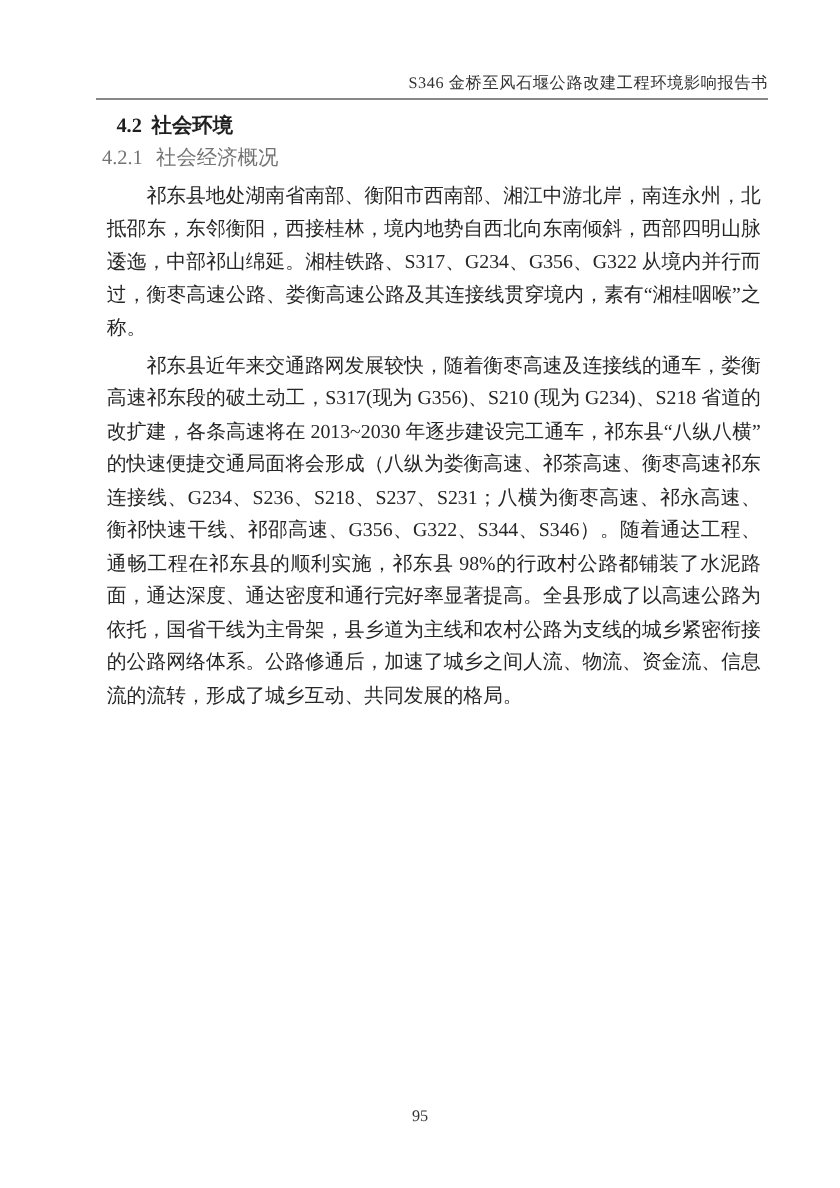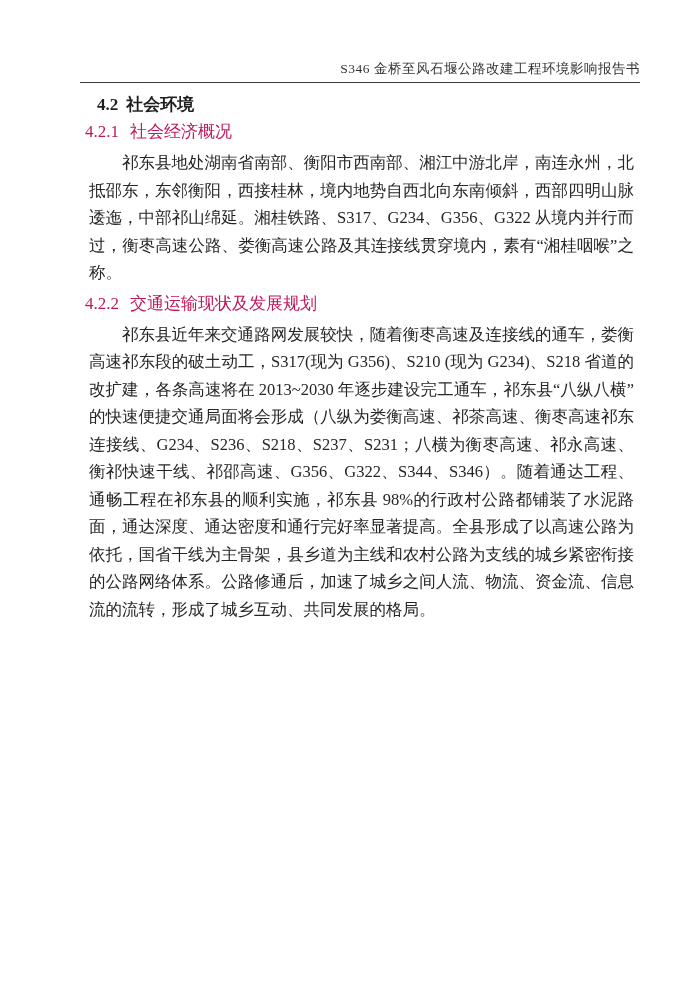--- a/index.html
+++ b/index.html
@@ -49,21 +49,21 @@
     font-weight: bold;
     margin: 0 0 1px 12px;
     color: #1e1e1e;
   }
   .heading-1 .sec-title { margin-left: 8px; }
   .heading-2 {
     font-size: 17px;
     line-height: 26px;
     font-weight: normal;
     margin: 0 0 1px 0;
-    color: #be185d;
+    color: #737373;
   }
   .heading-2 .sec-title { margin-left: 11px; }
   .heading-2.spaced { margin-top: 3px; }
   .para {
     margin: 4px;
     font-size: 16.5px;
     line-height: 27.5px;
     text-align: justify;
     text-indent: 2em;
     word-break: break-all;
@@ -92,21 +92,21 @@
   <div class="content">
 
     <h2 class="heading-1"><span class="sec-num">4.2</span><span class="sec-title">社会环境</span></h2>
 
     <h3 class="heading-2"><span class="sec-num">4.2.1</span><span class="sec-title">社会经济概况</span></h3>
 
     <p class="para">祁东县地处湖南省南部、衡阳市西南部、湘江中游北岸，南连永州，北抵邵东，东邻衡阳，西接桂林，境内地势自西北向东南倾斜，西部四明山脉逶迤，中部祁山绵延。湘桂铁路、S317、G234、G356、G322 从境内并行而过，衡枣高速公路、娄衡高速公路及其连接线贯穿境内，素有“湘桂咽喉”之称。</p>
 
 
 
-    <h3 class="heading-2 spaced"><span class="sec-num">4.2.2</span><span class="sec-title">交通运输现状及发展规划</span></h3>
 
 
     <p class="para">祁东县近年来交通路网发展较快，随着衡枣高速及连接线的通车，娄衡高速祁东段的破土动工，S317(现为 G356)、S210 (现为 G234)、S218 省道的改扩建，各条高速将在 2013~2030 年逐步建设完工通车，祁东县“八纵八横”的快速便捷交通局面将会形成（八纵为娄衡高速、祁茶高速、衡枣高速祁东连接线、G234、S236、S218、S237、S231；八横为衡枣高速、祁永高速、衡祁快速干线、祁邵高速、G356、G322、S344、S346）。随着通达工程、通畅工程在祁东县的顺利实施，祁东县 98%的行政村公路都铺装了水泥路面，通达深度、通达密度和通行完好率显著提高。全县形成了以高速公路为依托，国省干线为主骨架，县乡道为主线和农村公路为支线的城乡紧密衔接的公路网络体系。公路修通后，加速了城乡之间人流、物流、资金流、信息流的流转，形成了城乡互动、共同发展的格局。</p>
 
   </div>
 
+  <div class="footer"><span>95</span></div>
 
 </div>
 
 </body></html>

